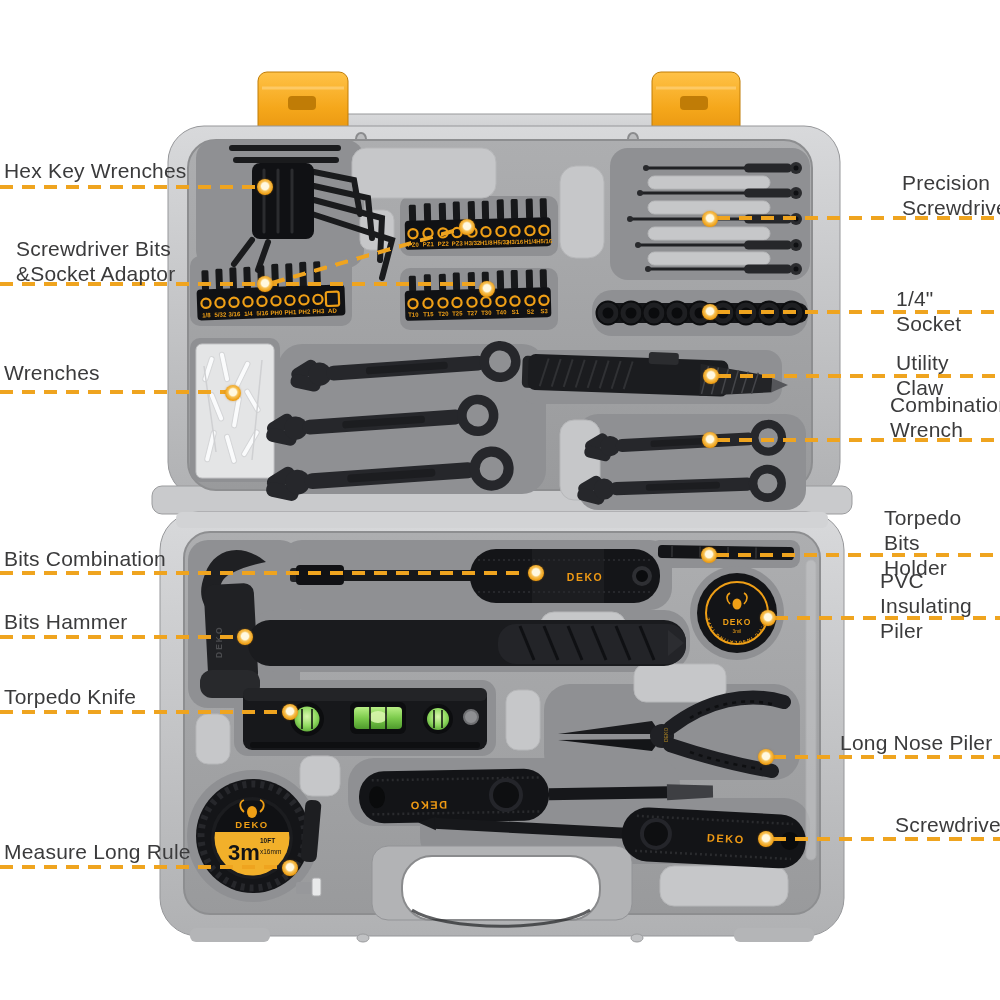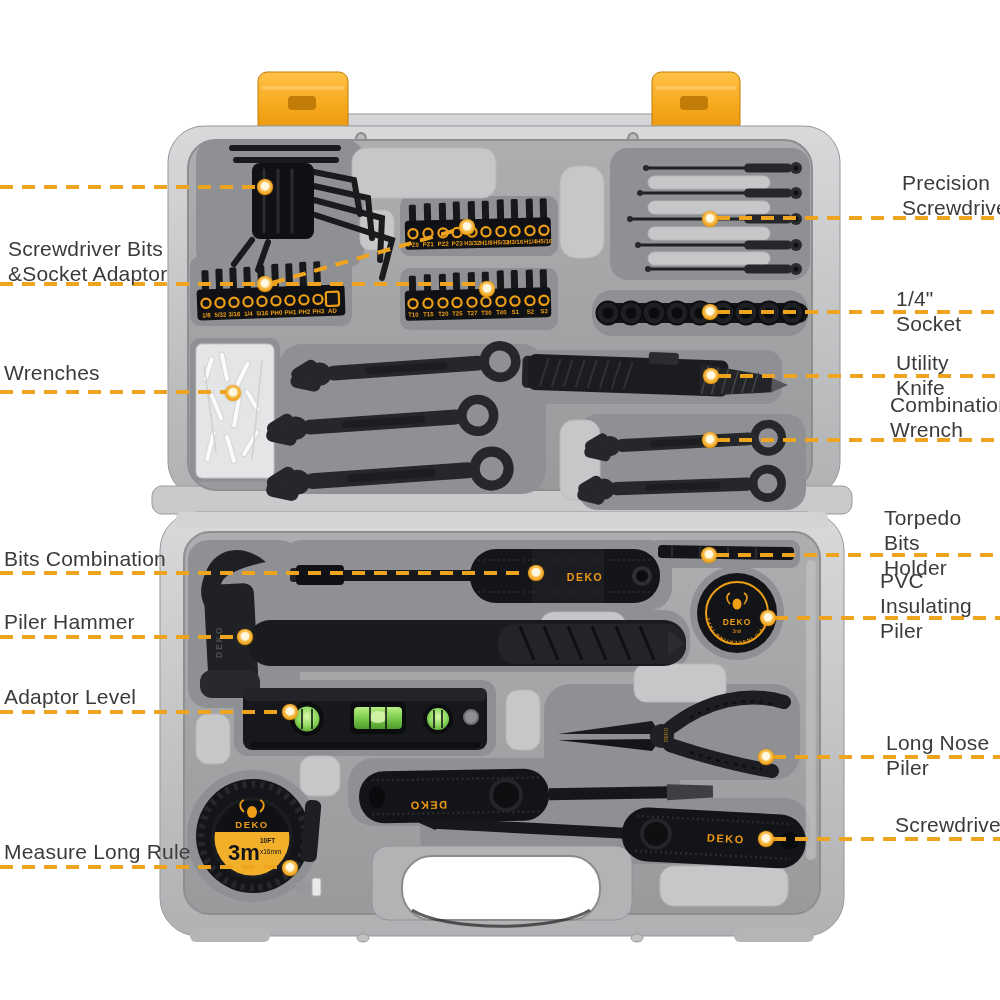--- a/index.html
+++ b/index.html
@@ -555,33 +555,34 @@
   <div class="dot" style="left:282px;top:860px"></div>
   <div class="dot" style="left:702px;top:211px"></div>
   <div class="dot" style="left:702px;top:304px"></div>
   <div class="dot" style="left:703px;top:368px"></div>
   <div class="dot" style="left:702px;top:432px"></div>
   <div class="dot" style="left:701px;top:547px"></div>
   <div class="dot" style="left:760px;top:610px"></div>
   <div class="dot" style="left:758px;top:749px"></div>
   <div class="dot" style="left:758px;top:831px"></div>
 
-  <div class="callout-label" style="left:8px;top:236px">Screwdriver Bits
+  <div class="callout-label" style="left:4px;top:158px">Hex Key Wrenches</div>
+  <div class="callout-label" style="left:16px;top:236px">Screwdriver Bits
 &amp;Socket Adaptor</div>
   <div class="callout-label" style="left:4px;top:360px">Wrenches</div>
   <div class="callout-label" style="left:4px;top:546px">Bits Combination</div>
-  <div class="callout-label" style="left:4px;top:609px">Piler Hammer</div>
-  <div class="callout-label" style="left:4px;top:684px">Adaptor Level</div>
+  <div class="callout-label" style="left:4px;top:609px">Bits Hammer</div>
+  <div class="callout-label" style="left:4px;top:684px">Torpedo Knife</div>
   <div class="callout-label" style="left:4px;top:839px">Measure Long Rule</div>
 
   <div class="callout-label" style="left:902px;top:170px">Precision
 Screwdriver</div>
   <div class="callout-label" style="left:896px;top:286px">1/4" Socket</div>
-  <div class="callout-label" style="left:896px;top:350px">Utility Knife</div>
+  <div class="callout-label" style="left:896px;top:350px">Utility Claw</div>
   <div class="callout-label" style="left:890px;top:392px">Combination
 Wrench</div>
   <div class="callout-label" style="left:884px;top:505px">Torpedo Bits
 Holder</div>
   <div class="callout-label" style="left:880px;top:568px">PVC Insulating
 Piler</div>
-  <div class="callout-label" style="left:886px;top:730px">Long Nose Piler</div>
+  <div class="callout-label" style="left:840px;top:730px">Long Nose Piler</div>
   <div class="callout-label" style="left:895px;top:812px">Screwdriver</div>
 </div>
 
 </body></html>

